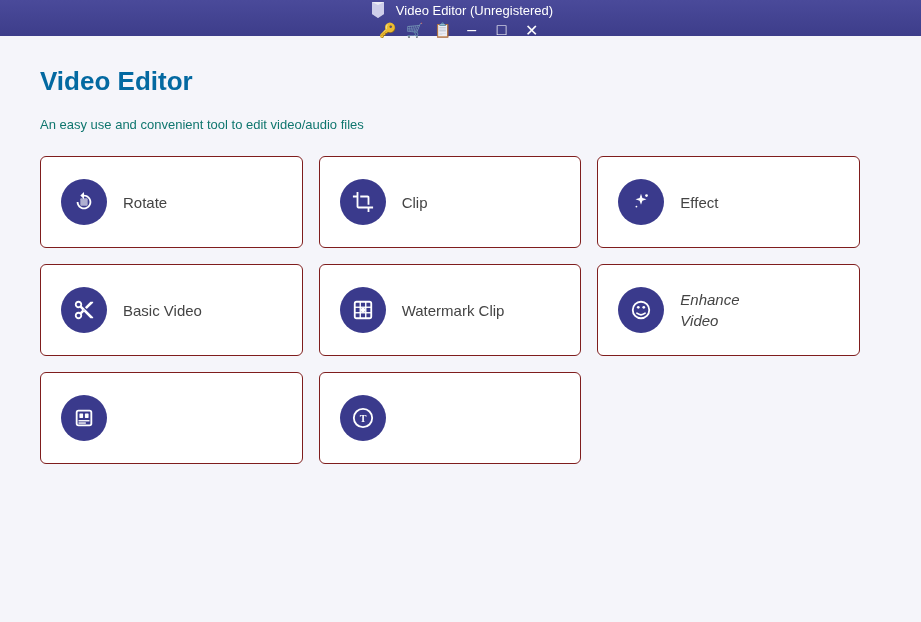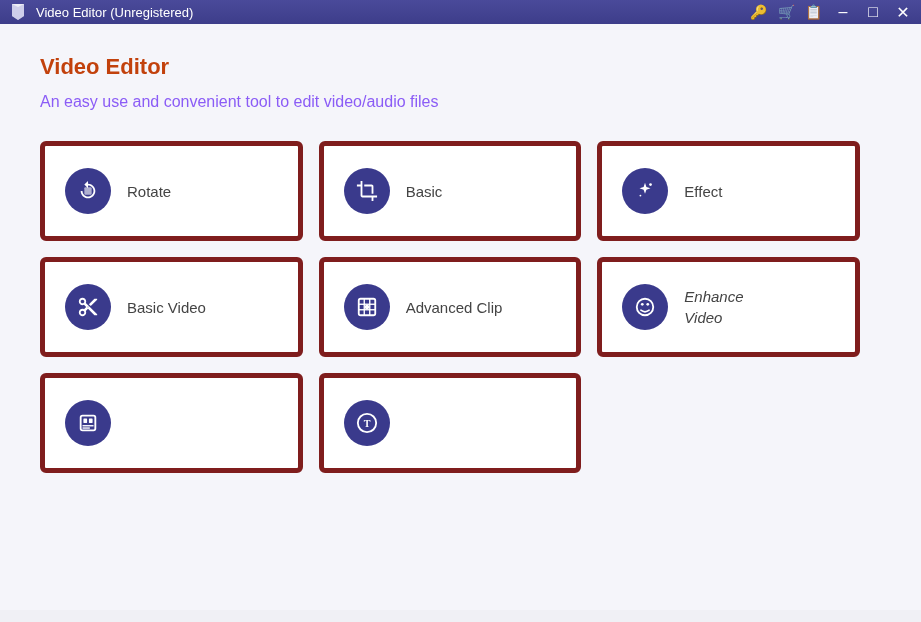--- a/index.html
+++ b/index.html
@@ -8,26 +8,27 @@
       font-family: 'Segoe UI', Arial, sans-serif;
       background: #f0f0f5;
       width: 921px;
       height: 622px;
       overflow: hidden;
     }
 
     
     .titlebar {
       background: linear-gradient(to bottom, #4a4a9a, #3d3d8a);
-      height: 24px;
+      height: 36px;
       display: flex;
       align-items: center;
       justify-content: space-between;
       padding: 0 8px;
       user-select: none;
+      flex-direction: column;
     }
 
     .titlebar-left {
       display: flex;
       align-items: center;
       gap: 8px;
     }
 
     .titlebar-logo {
       width: 20px;
@@ -66,43 +67,43 @@
 
     
     .main {
       background: #f5f5fa;
       height: calc(622px - 36px);
       padding: 30px 40px;
       overflow: auto;
     }
 
     .page-title {
-      font-size: 22px;
+      font-size: 26px;
       font-weight: 600;
-      color: #c2410c;
-      margin-bottom: 13px;
+      color: #0369a1;
+      margin-bottom: 20px;
     }
 
     .page-subtitle {
-      font-size: 16px;
-      color: #8b5cf6;
-      margin-bottom: 30px;
+      font-size: 13px;
+      color: #0f766e;
+      margin-bottom: 24px;
     }
 
     
     .tool-grid {
       display: grid;
       grid-template-columns: repeat(3, 1fr);
       gap: 16px;
       max-width: 820px;
     }
 
     .tool-card {
       background: white;
-      border: 5px solid #7f1d1d;
+      border: 1px solid #7f1d1d;
       border-radius: 6px;
       padding: 22px 20px;
       display: flex;
       align-items: center;
       gap: 16px;
       cursor: pointer;
       transition: box-shadow 0.2s, border-color 0.2s;
       min-height: 85px;
     }
 
@@ -174,21 +175,21 @@
       </div>
       <span class="tool-label">Rotate</span>
     </div>
 
     <div class="tool-card">
       <div class="tool-icon-circle">
         <svg class="icon-svg" viewBox="0 0 24 24">
           <path d="M17 15h2V7c0-1.1-.9-2-2-2H9v2h8v8zM7 17V1H5v4H1v2h4v10c0 1.1.9 2 2 2h10v4h2v-4h4v-2H7z" fill="white"></path>
         </svg>
       </div>
-      <span class="tool-label">Basic</span>
+      <span class="tool-label">Clip</span>
     </div>
 
     <div class="tool-card">
       <div class="tool-icon-circle">
         <svg class="icon-svg" viewBox="0 0 24 24">
           <path d="M12 2C6.48 2 2 6.48 2 12s4.48 10 10 10 10-4.48 10-10S17.52 2 12 2zm-2 14.5v-9l6 4.5-6 4.5z" fill="white" opacity="0"></path>
 
           <path d="M12 3l1.5 4.5L18 9l-4.5 1.5L12 15l-1.5-4.5L6 9l4.5-1.5L12 3z" fill="white"></path>
           <circle cx="18" cy="5" r="1.5" fill="white"></circle>
           <circle cx="7" cy="17" r="1" fill="white"></circle>
@@ -210,21 +211,21 @@
       <div class="tool-icon-circle">
         <svg class="icon-svg" viewBox="0 0 24 24">
           <rect x="3" y="3" width="18" height="18" rx="2" fill="none" stroke="white" stroke-width="2"></rect>
           <line x1="9" y1="3" x2="9" y2="21" stroke="white" stroke-width="1.5"></line>
           <line x1="15" y1="3" x2="15" y2="21" stroke="white" stroke-width="1.5"></line>
           <line x1="3" y1="9" x2="21" y2="9" stroke="white" stroke-width="1.5"></line>
           <line x1="3" y1="15" x2="21" y2="15" stroke="white" stroke-width="1.5"></line>
           <circle cx="12" cy="12" r="2.5" fill="white"></circle>
         </svg>
       </div>
-      <span class="tool-label">Advanced Clip</span>
+      <span class="tool-label">Watermark Clip</span>
     </div>
 
     <div class="tool-card">
       <div class="tool-icon-circle">
         <svg class="icon-svg" viewBox="0 0 24 24">
           <circle cx="12" cy="12" r="9" fill="none" stroke="white" stroke-width="2"></circle>
           <circle cx="9" cy="9" r="1.5" fill="white"></circle>
           <circle cx="15" cy="9" r="1.5" fill="white"></circle>
           <path d="M7.5 15.5 Q12 19 16.5 15.5" fill="none" stroke="white" stroke-width="1.8" stroke-linecap="round"></path>
         </svg>

